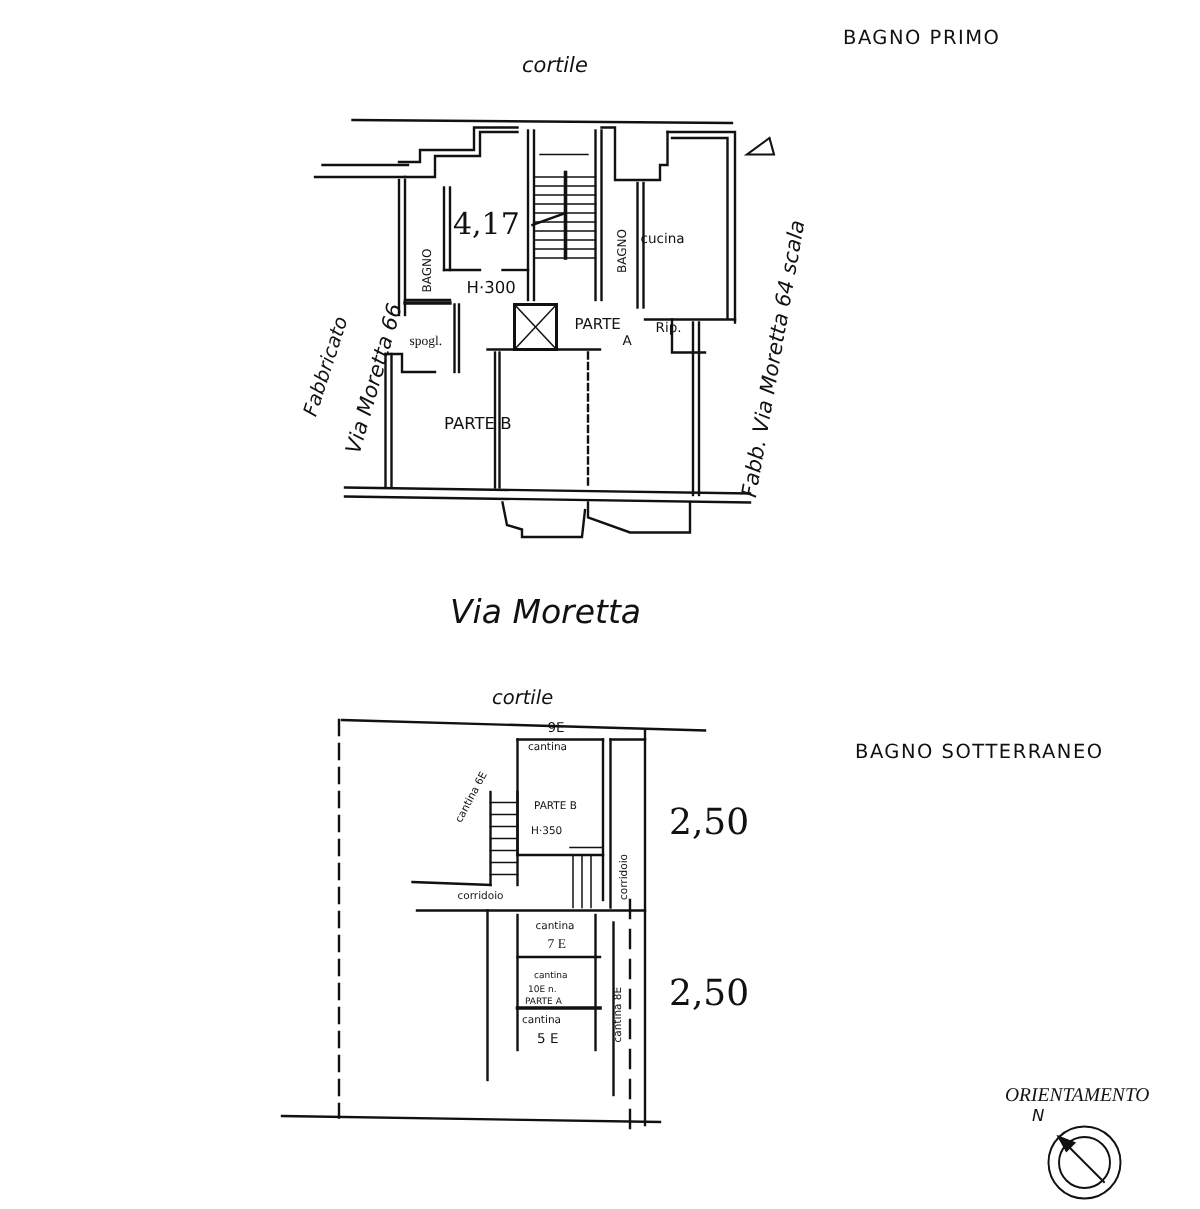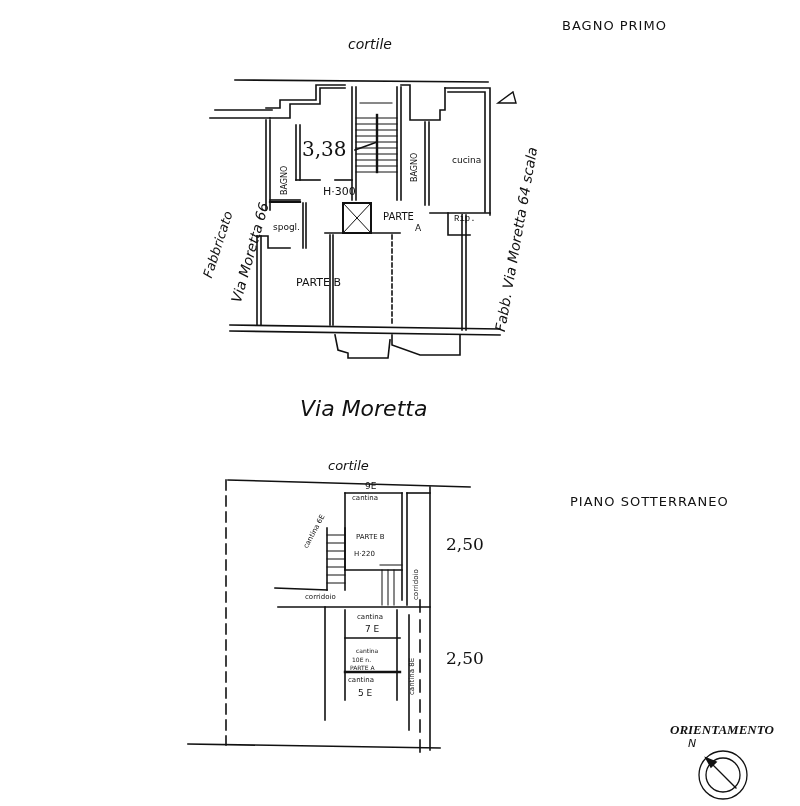--- a/index.html
+++ b/index.html
@@ -4,23 +4,23 @@
 <style>
   html, body { margin:0; padding:0; background:#ffffff; }
   body { width:800px; height:806px; position:relative; overflow:hidden;
          font-family:"DejaVu Sans", sans-serif; color:#111; }
   svg { position:absolute; left:0; top:0; }
   .lbl { position:absolute; font-family:"DejaVu Sans", sans-serif; color:#111; white-space:nowrap; }
   .title { font-size:13px; letter-spacing:1px; }
   .street { font-size:15px; font-style:italic; }
   .sm { font-size:9px; }
   .xs { font-size:7px; }
-  .dim { font-size:17px; font-family:"DejaVu Serif", serif; }
+  .dim { font-size:24px; font-family:"DejaVu Serif", serif; }
   .rot { transform-origin:left top; }
-  .orient { font-family:"Liberation Serif", serif; font-weight:bold; font-style:italic; font-size:13px; }
+  .orient { font-family:"Liberation Serif", serif; font-weight:normal; font-style:italic; font-size:13px; }
 </style>
 </head>
 <body>
 
 <svg width="800" height="806" viewBox="0 0 800 806">
   <g stroke="#111" fill="none" stroke-width="1.6" stroke-linecap="square">
 
     <g>
 
       <line x1="235" y1="80" x2="488" y2="82"></line>
@@ -153,40 +153,40 @@
 <div class="lbl title" style="left:562px;top:18px;">BAGNO   PRIMO</div>
 <div class="lbl street" style="left:348px;top:36px;font-size:14px;">cortile</div>
 <div class="lbl street" style="left:300px;top:396px;font-size:22px;">Via  Moretta</div>
 
 <div class="lbl street rot" style="left:200px;top:275px;transform:rotate(-72deg);font-size:13px;">Fabbricato</div>
 <div class="lbl street rot" style="left:228px;top:300px;transform:rotate(-74deg);font-size:14px;">Via  Moretta 66</div>
 <div class="lbl street rot" style="left:492px;top:330px;transform:rotate(-80deg);font-size:14px;">Fabb. Via  Moretta 64 scala</div>
 
 <div class="lbl sm rot" style="left:280px;top:195px;transform:rotate(-90deg);font-size:8px;">BAGNO</div>
 <div class="lbl sm rot" style="left:410px;top:182px;transform:rotate(-90deg);font-size:8px;">BAGNO</div>
-<div class="lbl sm" style="left:452px;top:155px;text-align:center;">cucina</div>
-<div class="lbl sm" style="left:273px;top:222px;">spogl.</div>
-<div class="lbl sm" style="left:454px;top:214px;font-family:Liberation Mono, monospace;">Rip.</div>
+<div class="lbl sm" style="left:427px;top:155px;text-align:center;">cucina</div>
+<div class="lbl sm" style="left:273px;top:222px;font-family:Liberation Serif, serif;">spogl.</div>
+<div class="lbl sm" style="left:437px;top:214px;">Rip.</div>
 <div class="lbl sm" style="left:383px;top:211px;font-size:10px;text-align:right;">PARTE</div>
 <div class="lbl sm" style="left:415px;top:223px;">A</div>
 <div class="lbl sm" style="left:296px;top:276px;font-size:11px;">PARTE B</div>
-<div class="lbl sm" style="left:311px;top:185px;font-size:11px;margin-left:12px;">H·300</div>
-<div class="lbl dim" style="left:302px;top:137px;font-size:20px;">3,38</div>
+<div class="lbl sm" style="left:311px;top:185px;font-size:11px;">H·300</div>
+<div class="lbl dim" style="left:302px;top:137px;font-size:20px;">4,17</div>
 
-<div class="lbl title" style="left:570px;top:494px;">PIANO   SOTTERRANEO</div>
+<div class="lbl title" style="left:570px;top:494px;">BAGNO   SOTTERRANEO</div>
 <div class="lbl street" style="left:328px;top:458px;font-size:13px;">cortile</div>
 <div class="lbl xs rot" style="left:302px;top:546px;transform:rotate(-62deg);">cantina 6E</div>
 <div class="lbl xs" style="left:352px;top:494px;">cantina</div>
 <div class="lbl sm" style="left:365px;top:481px;">9E</div>
 <div class="lbl xs" style="left:356px;top:533px;">PARTE B</div>
-<div class="lbl xs" style="left:354px;top:550px;">H·220</div>
+<div class="lbl xs" style="left:354px;top:550px;">H·350</div>
 <div class="lbl xs" style="left:305px;top:593px;">corridoio</div>
 <div class="lbl xs rot" style="left:412px;top:600px;transform:rotate(-90deg);">corridoio</div>
 <div class="lbl xs" style="left:357px;top:613px;">cantina</div>
-<div class="lbl sm" style="left:365px;top:624px;">7 E</div>
+<div class="lbl sm" style="left:365px;top:624px;font-family:Liberation Serif, serif;">7 E</div>
 <div class="lbl xs" style="left:356px;top:647px;font-size:6px;">cantina</div>
 <div class="lbl xs" style="left:352px;top:656px;font-size:6px;">10E n.</div>
 <div class="lbl xs" style="left:350px;top:664px;font-size:6px;">PARTE A</div>
 <div class="lbl xs" style="left:348px;top:676px;">cantina</div>
 <div class="lbl sm" style="left:358px;top:688px;">5 E</div>
 <div class="lbl xs rot" style="left:408px;top:695px;transform:rotate(-90deg);">cantina 8E</div>
 <div class="lbl dim" style="left:446px;top:534px;">2,50</div>
 <div class="lbl dim" style="left:446px;top:648px;">2,50</div>
 
 <div class="lbl orient" style="left:670px;top:722px;">ORIENTAMENTO</div>

